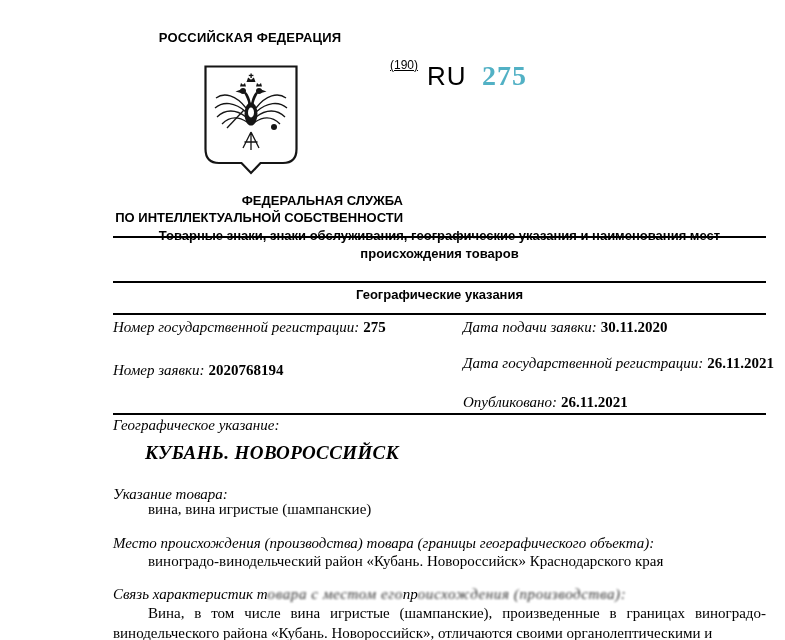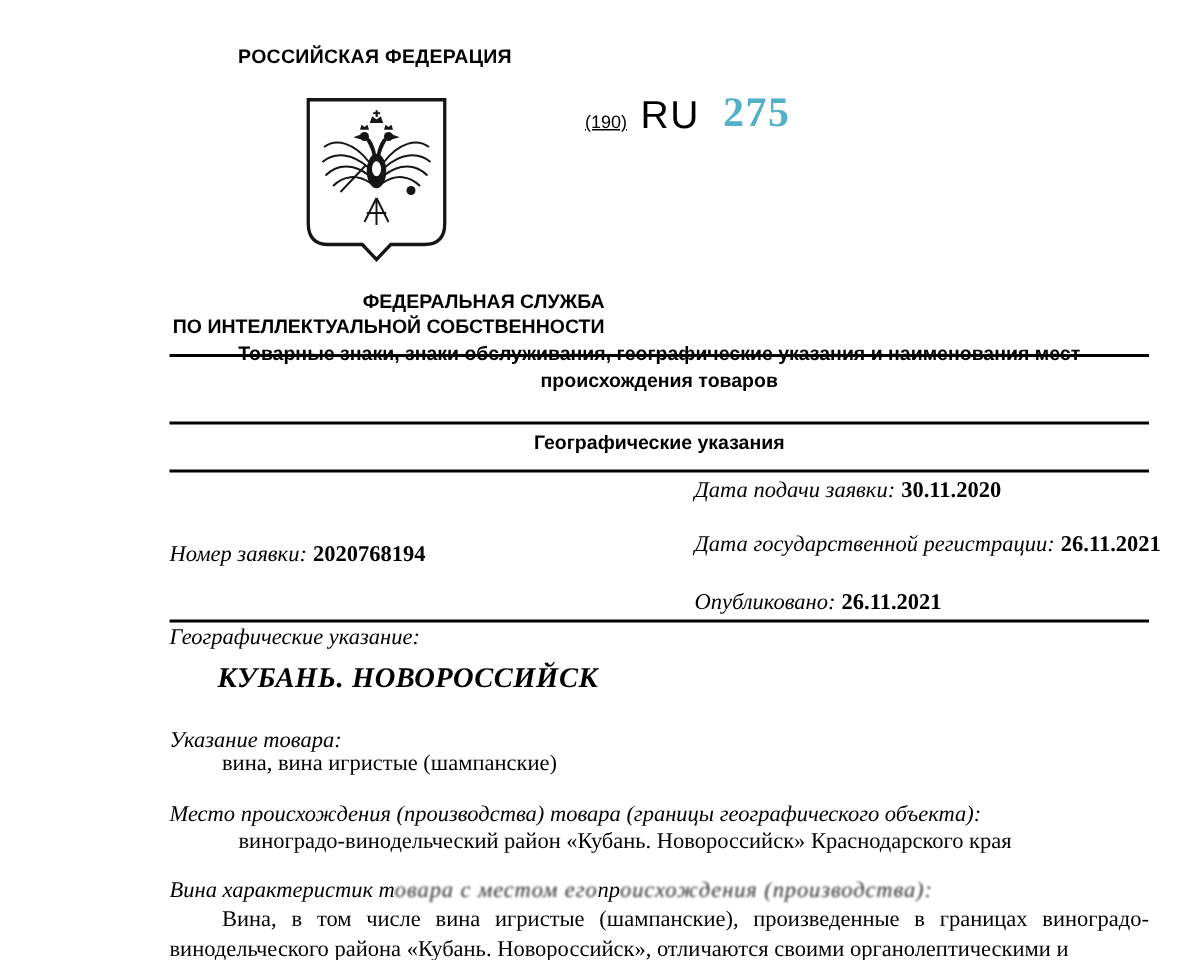--- a/index.html
+++ b/index.html
@@ -8,21 +8,21 @@
     overflow:hidden;color:#000;
     font-family:"Liberation Serif", serif;
   }
   .abs{position:absolute;}
   .sans{font-family:"Liberation Sans", sans-serif;}
   .country-header{
     left:100px;top:30px;width:300px;text-align:center;
     font-weight:bold;font-size:13px;letter-spacing:.2px;
   }
   .emblem{left:203px;top:64px;}
-  .inid{left:390px;top:74px;font-size:12px;text-decoration:underline;}
+  .inid{left:390px;top:58px;font-size:12px;text-decoration:underline;}
   .country-code{left:427px;top:61px;font-size:26px;font-weight:normal;letter-spacing:1px;}
   .reg-num-top{left:482px;top:60px;font-size:28px;font-weight:600;color:#52b1c5;letter-spacing:1px;}
   .authority{
     left:103px;top:193px;width:300px;text-align:right;
     font-weight:bold;font-size:13px;line-height:16.5px;
   }
   .rule{left:113px;width:653px;height:1.6px;background:#000;}
   .hr1{top:236px;} .hr2{top:281px;} .hr3{top:313px;} .hr4{top:413px;}
   .section-title{
     left:113px;top:227px;width:653px;text-align:center;
@@ -40,21 +40,21 @@
   .italic-label{font-size:15px;font-style:italic;white-space:nowrap;}
   .geo-label{left:113px;top:417px;}
   .gi-name{
     left:145px;top:442px;font-size:19px;font-weight:bold;letter-spacing:.4px;
     white-space:nowrap;
     font-style:italic;
   }
   .goods-label{left:113px;top:486px;}
   .goods-value{left:148px;top:501px;font-size:15px;white-space:nowrap;}
   .origin-label{left:113px;top:535px;}
-  .origin-value{left:148px;top:553px;font-size:15px;white-space:nowrap;margin-left:11px;}
+  .origin-value{left:148px;top:553px;font-size:15px;white-space:nowrap;}
   .link-label{left:113px;top:586px;}
   .garbled{display:inline-block;filter:blur(0.8px);opacity:.82;letter-spacing:.6px;}
   .link-paragraph{
     left:113px;top:603px;width:653px;font-size:15px;line-height:20px;
     text-align:justify;text-indent:35px;
   }
 </style>
 </head>
 <body>
 
@@ -108,43 +108,46 @@
   <div class="abs rule hr1"></div>
 
   <div class="abs sans section-title">Товарные знаки, знаки обслуживания, географические указания и наименования мест происхождения товаров</div>
 
   <div class="abs rule hr2"></div>
 
   <div class="abs sans subsection-title">Географические указания</div>
 
   <div class="abs rule hr3"></div>
 
+  <div class="abs field col-l row1">
+    <span class="lbl">Номер государственной регистрации:</span><span class="val">275</span>
+  </div>
   <div class="abs field col-r row1">
     <span class="lbl">Дата подачи заявки:</span><span class="val">30.11.2020</span>
   </div>
   <div class="abs field col-r rowR2">
     <span class="lbl">Дата государственной регистрации:</span><span class="val">26.11.2021</span>
   </div>
   <div class="abs field col-l rowL2">
     <span class="lbl">Номер заявки:</span><span class="val">2020768194</span>
   </div>
   <div class="abs field col-r rowR3">
     <span class="lbl">Опубликовано:</span><span class="val">26.11.2021</span>
   </div>
 
   <div class="abs rule hr4"></div>
 
-  <div class="abs italic-label geo-label">Географические указание:</div>
+  <div class="abs italic-label geo-label">Географическое указание:</div>
   <div class="abs gi-name">КУБАНЬ. НОВОРОССИЙСК</div>
 
   <div class="abs italic-label goods-label">Указание товара:</div>
   <div class="abs goods-value">вина, вина игристые (шампанские)</div>
 
   <div class="abs italic-label origin-label">Место происхождения (производства) товара (границы географического объекта):</div>
   <div class="abs origin-value">виноградо-винодельческий район «Кубань. Новороссийск» Краснодарского края</div>
 
   <div class="abs italic-label link-label">
-    <span>Вина характеристик т</span><span class="garbled">овара с местом его </span><span>пр</span><span class="garbled">оисхождения (производства):</span>
+    <span>Связь характеристик т</span><span class="garbled">овара с местом его </span><span>пр</span><span class="garbled">оисхождения (производства):</span>
   </div>
 
   <div class="abs link-paragraph">Вина, в том числе вина игристые (шампанские), произведенные в границах виноградо-винодельческого района «Кубань. Новороссийск», отличаются своими органолептическими и</div>
 
 </div>
 
 </body></html>

